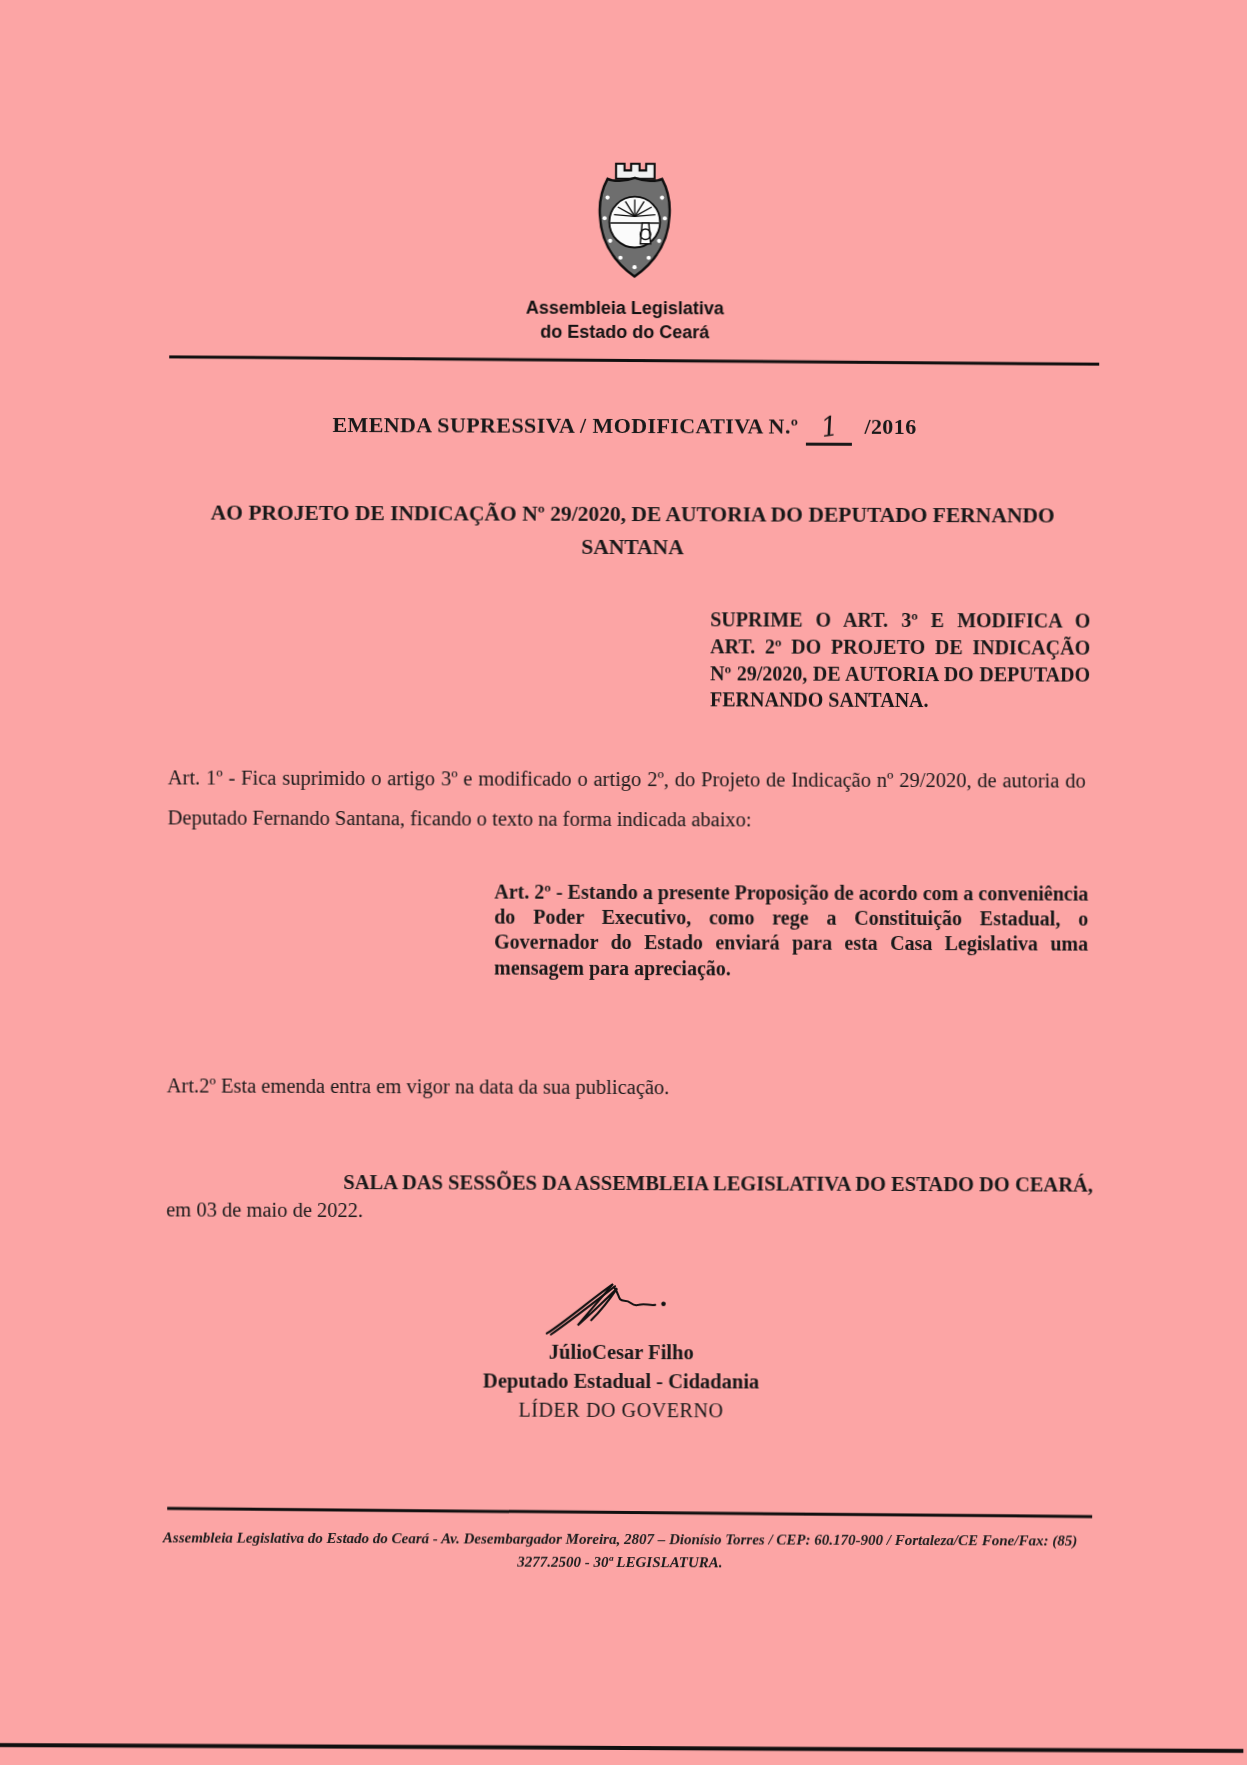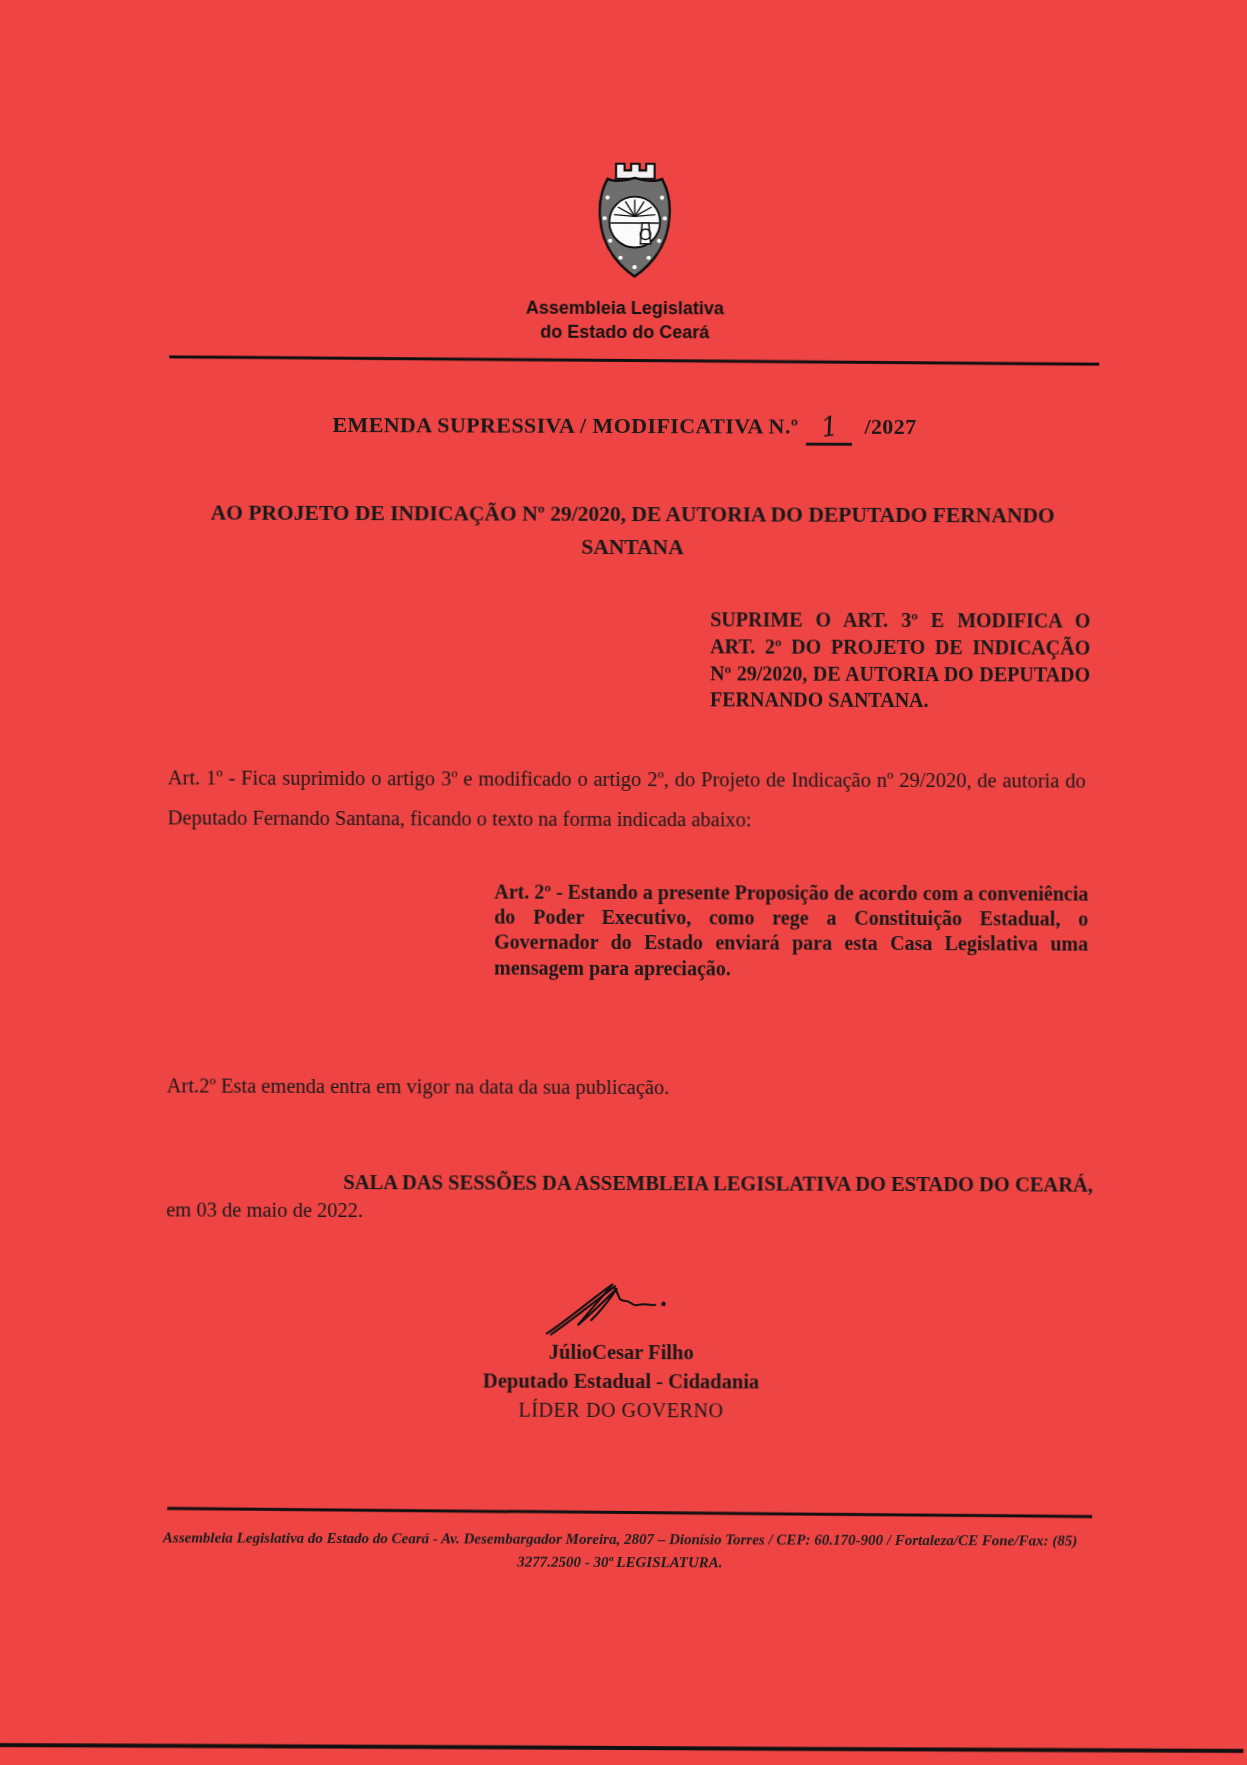--- a/index.html
+++ b/index.html
@@ -1,20 +1,20 @@
 <!DOCTYPE html>
 <html lang="pt"><head>
 <meta charset="utf-8">
 <style>
   html, body { margin: 0; padding: 0; background: #ffffff; }
   .page {
     position: relative;
     width: 1247px;
     height: 1765px;
-    background: #ef4444;
+    background: #fca5a5;
     overflow: hidden;
     font-family: "Liberation Serif", serif;
     color: #1d1d1d;
   }
   .scan {
     position: absolute;
     inset: 0;
     transform: rotate(0.2deg);
     transform-origin: 50% 40%;
     filter: blur(0.25px) contrast(1.04);
@@ -191,21 +191,21 @@
       </span>
       <div class="org-name">
         <div>Assembleia Legislativa</div>
         <div>do Estado do Ceará</div>
       </div>
     </div>
 
     <div class="rule rule-top"></div>
 
     <h2 class="doc-title">
-      <span>EMENDA SUPRESSIVA / MODIFICATIVA N.º</span><span class="hand-line"><span class="hand-num">1</span></span><span>/2027</span>
+      <span>EMENDA SUPRESSIVA / MODIFICATIVA N.º</span><span class="hand-line"><span class="hand-num">1</span></span><span>/2016</span>
     </h2>
 
     <p class="subject">AO PROJETO DE INDICAÇÃO Nº 29/2020, DE AUTORIA DO DEPUTADO FERNANDO SANTANA</p>
 
     <p class="ementa">SUPRIME O ART. 3º E MODIFICA O ART. 2º DO PROJETO DE INDICAÇÃO Nº 29/2020, DE AUTORIA DO DEPUTADO FERNANDO SANTANA.</p>
 
     <p class="article-1">Art. 1º - Fica suprimido o artigo 3º e modificado o artigo 2º, do Projeto de Indicação nº 29/2020, de autoria do Deputado Fernando Santana, ficando o texto na forma indicada abaixo:</p>
 
     <p class="quoted-article">Art. 2º - Estando a presente Proposição de acordo com a conveniência do Poder Executivo, como rege a Constituição Estadual, o Governador do Estado enviará para esta Casa Legislativa uma mensagem para apreciação.</p>
 

